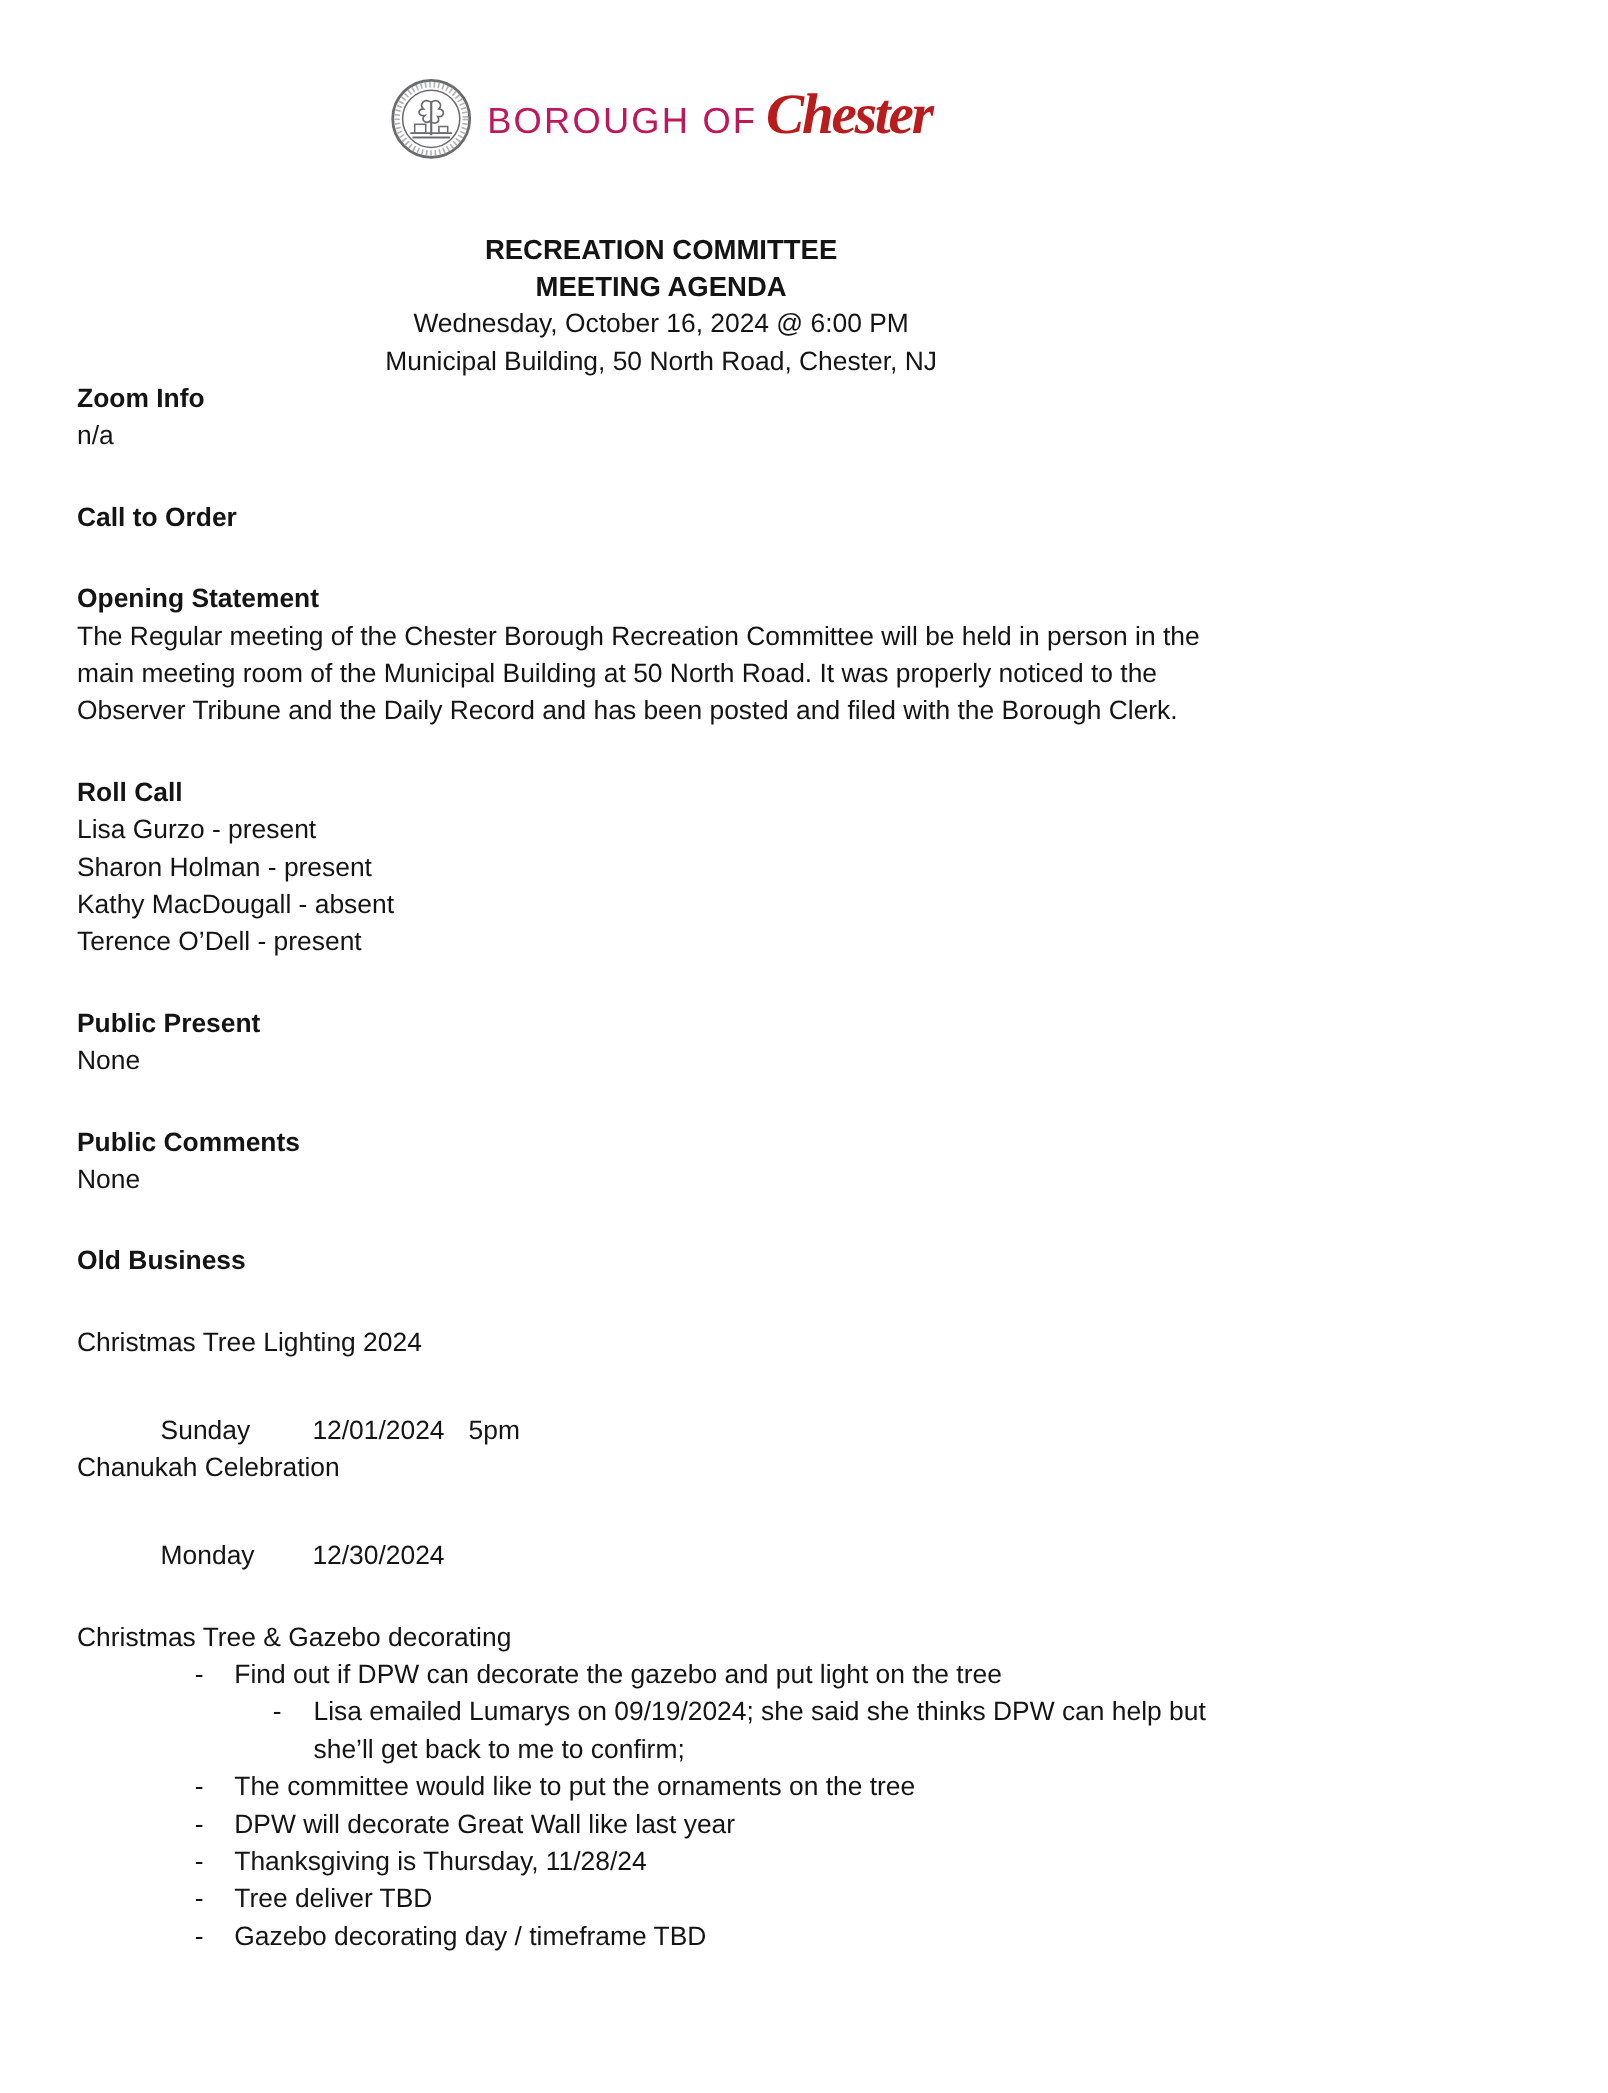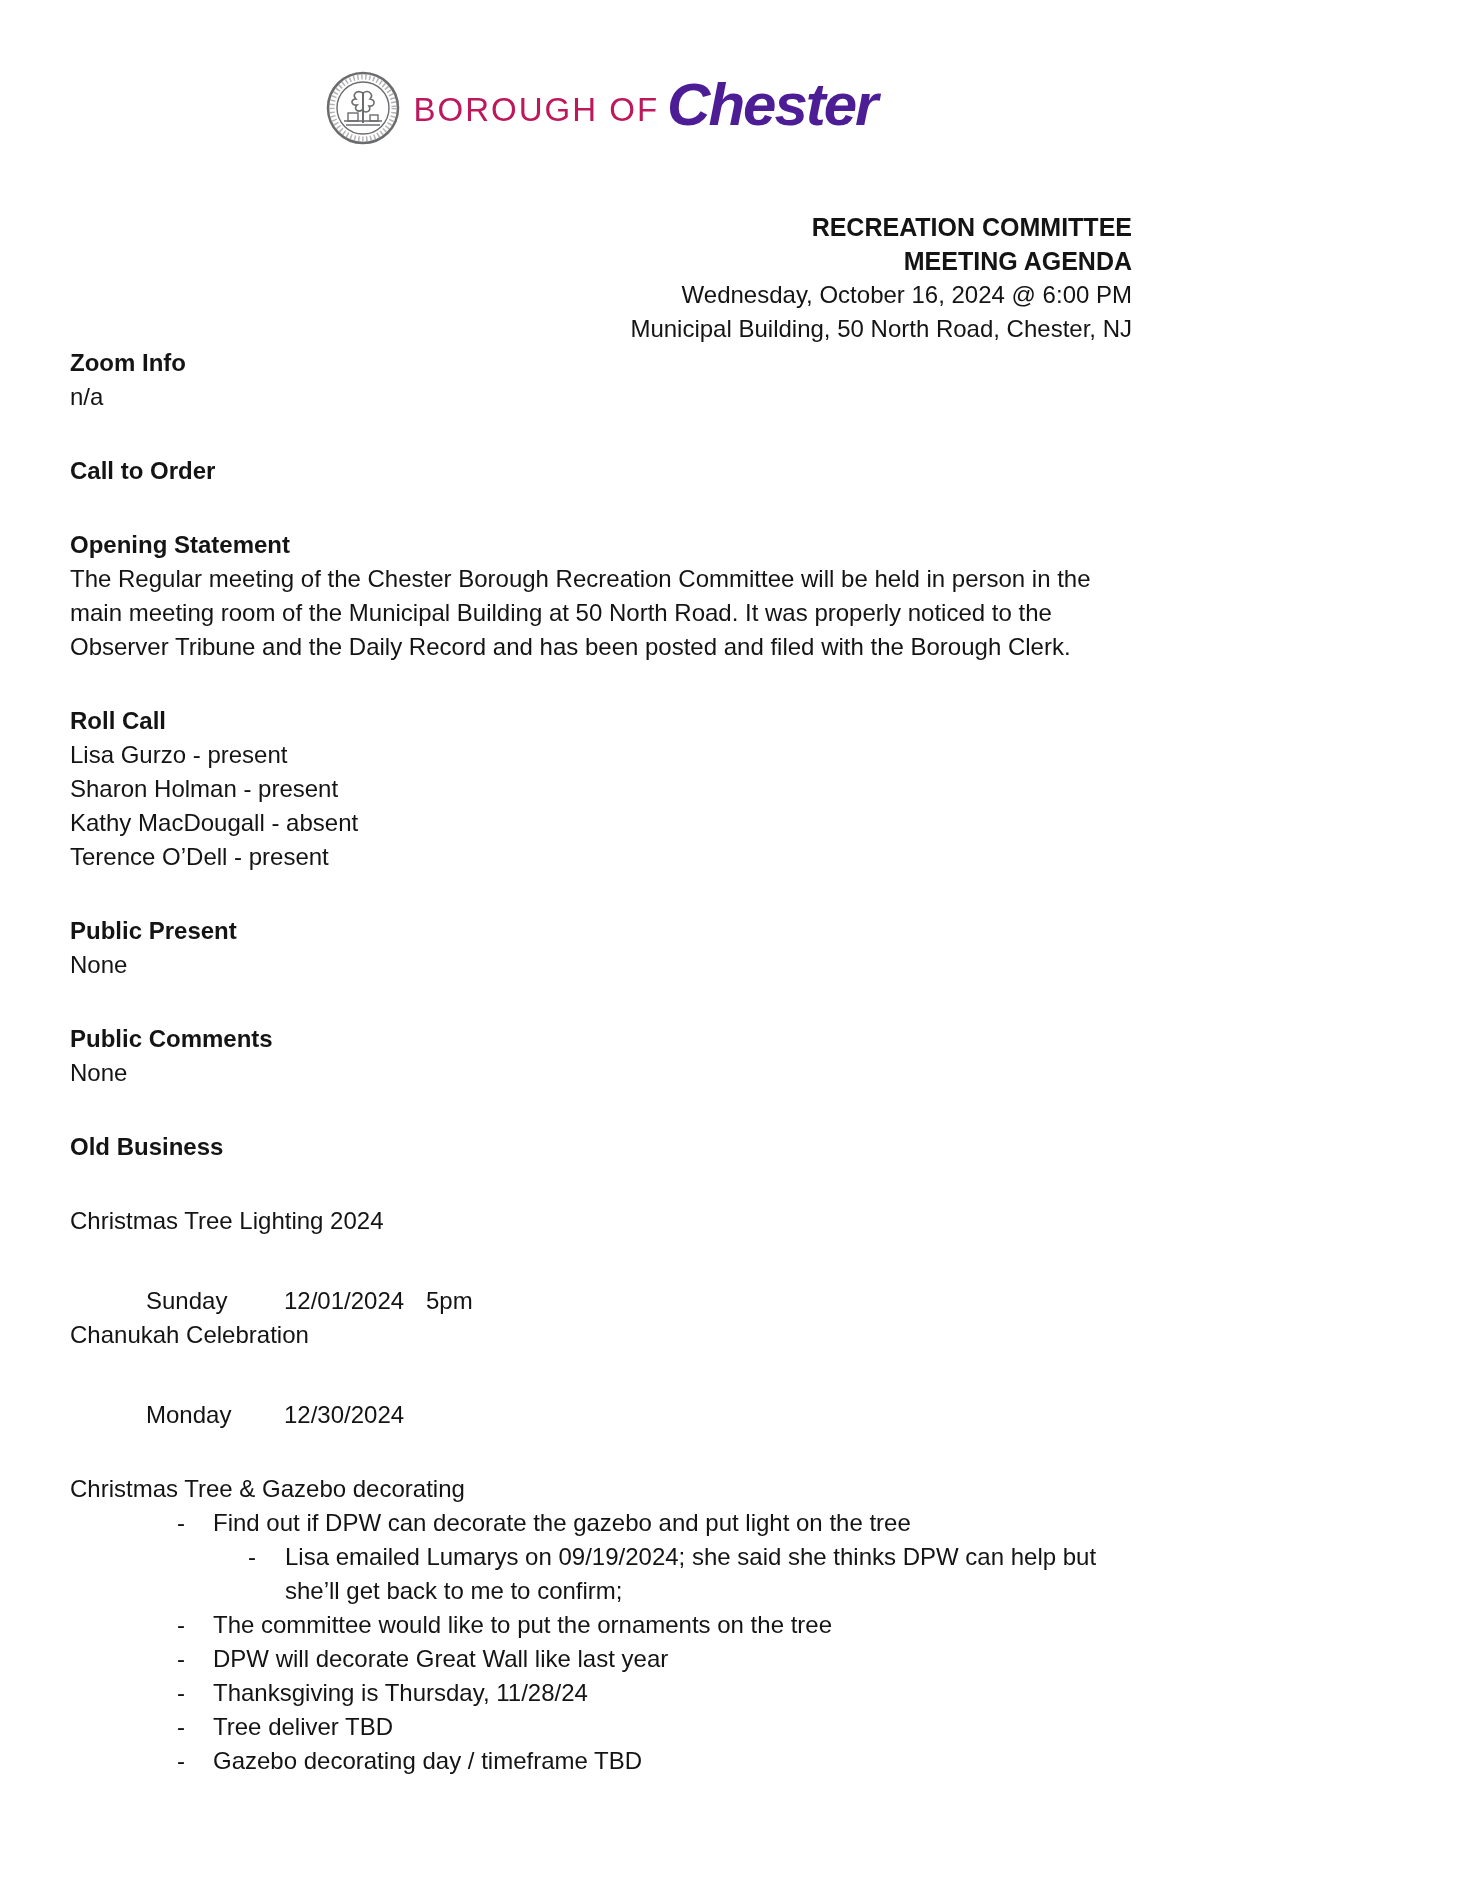--- a/index.html
+++ b/index.html
@@ -6,32 +6,32 @@
   body {
     width:1462px; height:1903px; background:#ffffff; overflow:hidden;
     font-family:"Liberation Sans","DejaVu Sans",sans-serif; color:#141414;
     -webkit-font-smoothing:antialiased;
   }
   .page { position:relative; box-sizing:border-box; padding:70px 0 0 70px; }
   .content { width:1062px; }
 
   .line  { font-size:24px; line-height:34px; white-space:pre-wrap; }
   .b     { font-weight:bold; }
-  .center{ text-align:right; }
+  .center{ text-align:center; }
 
   
   .logo-row { display:flex; align-items:center; justify-content:center; height:76px; width:1062px; }
   .seal { width:74px; height:74px; flex:0 0 auto; }
   .borough-of {
     font-size:33px; color:#be185d; letter-spacing:2px; font-weight:400;
     margin:4px 8px 0 14px; white-space:nowrap;
   }
   .chester-script {
-    font-family:Liberation Sans, sans-serif; font-style:italic; font-weight:700;
-    font-size:60px; color:#4c1d95; letter-spacing:-2px; line-height:1; margin-top:-6px;
+    font-family:Liberation Serif, serif; font-style:italic; font-weight:700;
+    font-size:52px; color:#b91c1c; letter-spacing:-2px; line-height:1; margin-top:-6px;
   }
 
   
   .hdr { margin-top:64px; }
   .title-line { font-size:25px; line-height:34px; font-weight:bold; }
 
   
   .sec { margin-top:40px; }
 
   

